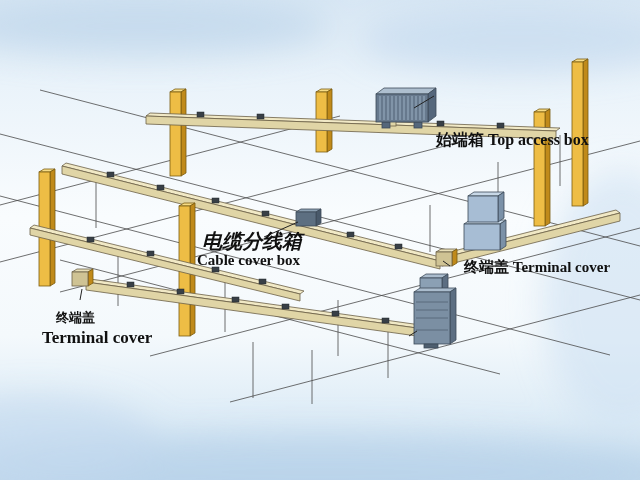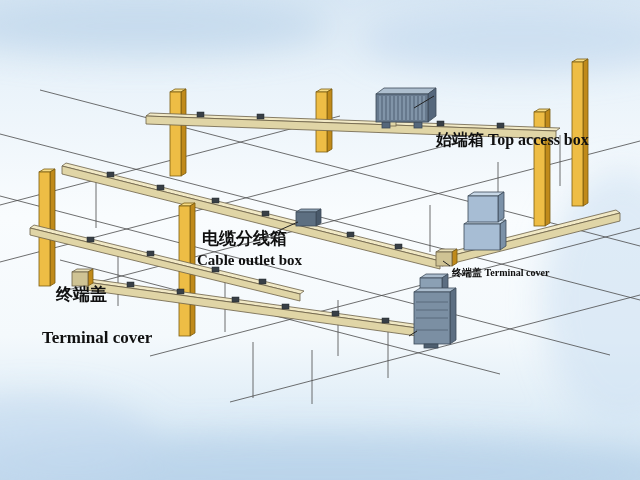--- a/index.html
+++ b/index.html
@@ -231,21 +231,21 @@
       <line x1="434" y1="96" x2="414" y2="108"></line>
       <line x1="264" y1="237" x2="298" y2="222"></line>
       <line x1="450" y1="266" x2="443" y2="261"></line>
       <line x1="80" y1="300" x2="82" y2="289"></line>
       <line x1="409" y1="336" x2="417" y2="331"></line>
     </g>
   </svg>
 
   <div class="lbl" style="left:436px;top:83px;font-size:16px;margin-top:48px;">始端箱 Top access box</div>
 
-  <div class="lbl" style="left:202px;top:230px;font-size:17px;">电缆分线箱</div>
-  <div class="lbl" style="left:197px;top:252px;font-size:15px;">Cable outlet box</div>
-
-  <div class="lbl" style="left:452px;top:259px;font-size:10px;margin-top:8px;">终端盖 Terminal cover</div>
-
-  <div class="lbl" style="left:56px;top:286px;font-size:17px;">终端盖</div>
+  <div class="lbl" style="left:202px;top:230px;font-size:20px;font-style:italic;">电缆分线箱</div>
+  <div class="lbl" style="left:197px;top:252px;font-size:15px;">Cable cover box</div>
+
+  <div class="lbl" style="left:464px;top:259px;font-size:15px;">终端盖 Terminal cover</div>
+
+  <div class="lbl" style="left:56px;top:311px;font-size:13px;">终端盖</div>
   <div class="lbl" style="left:5px;top:329px;font-size:17px;margin-left:37px;">Terminal cover</div>
 
 </div>
 
 </body></html>

